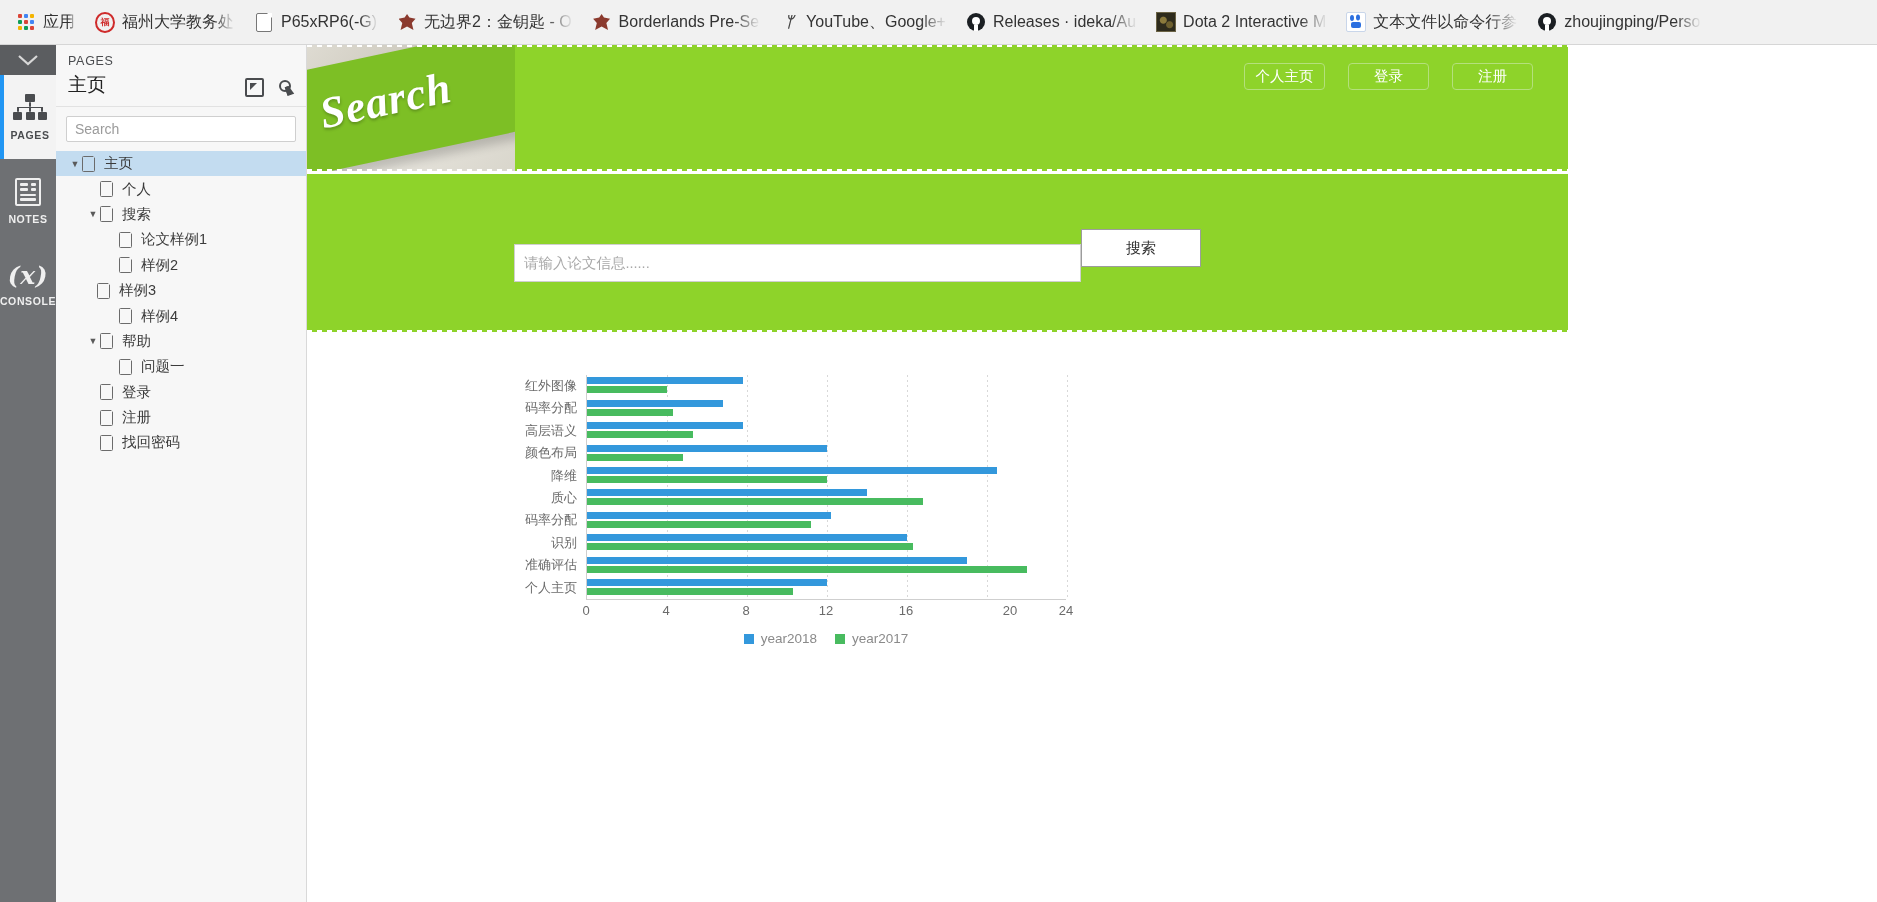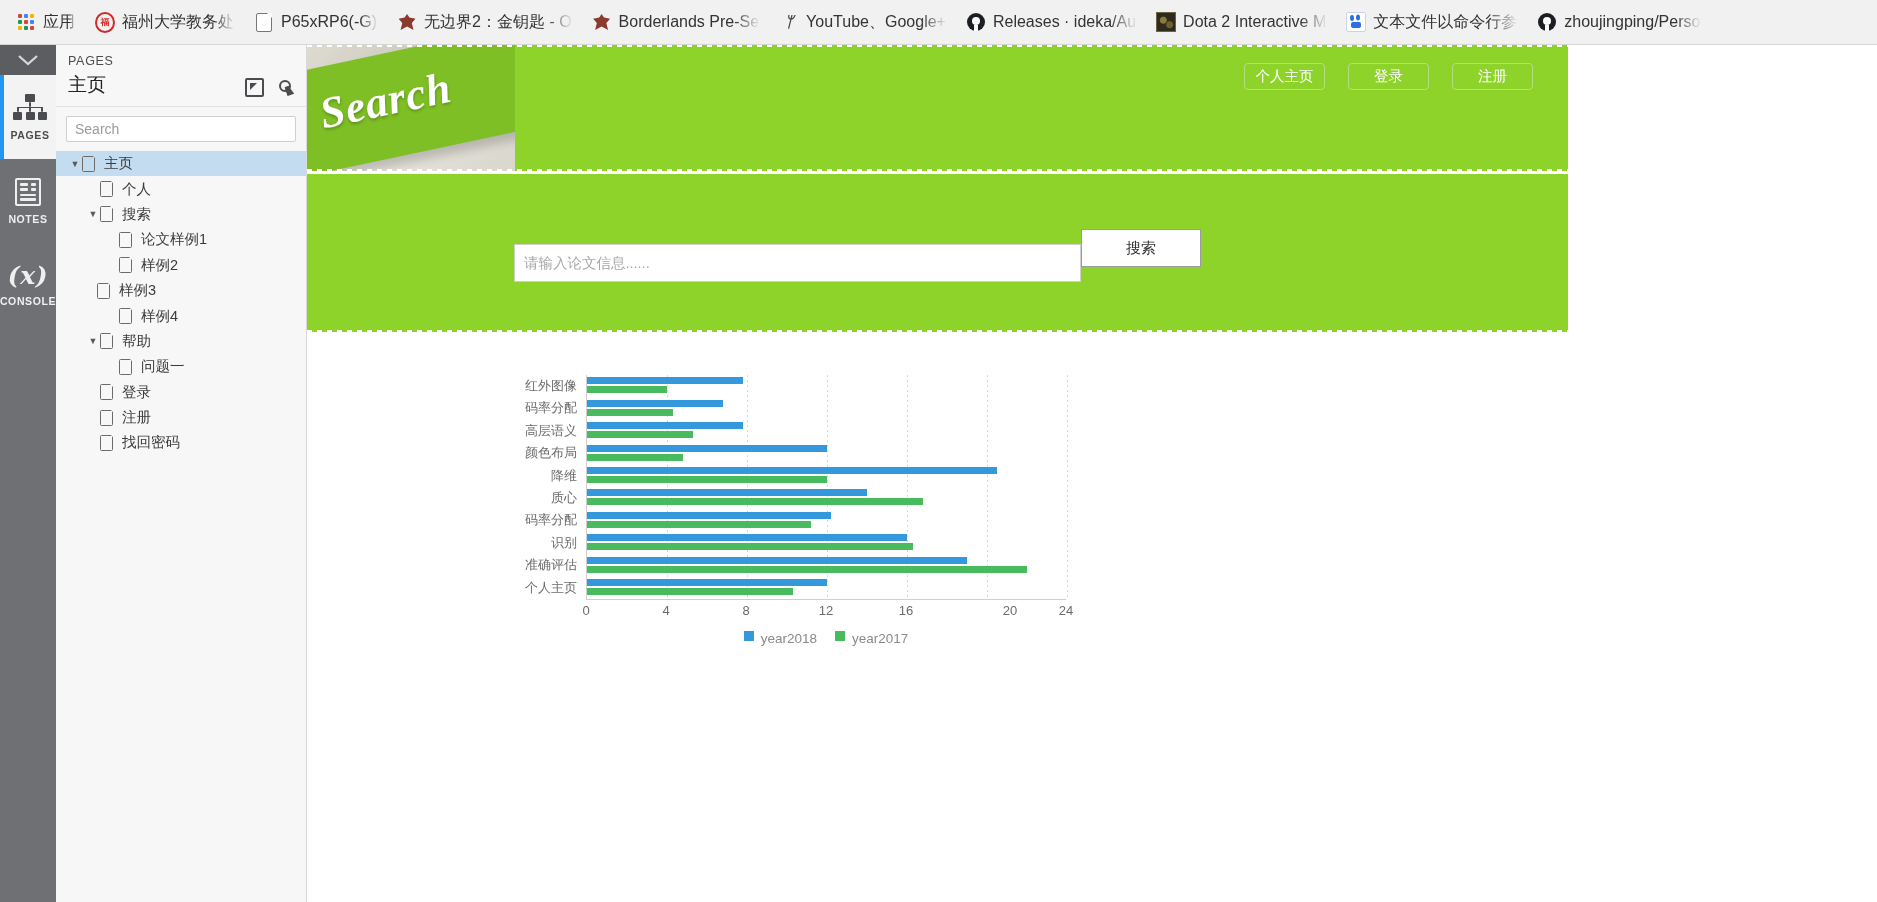--- a/index.html
+++ b/index.html
@@ -300,21 +300,21 @@
     position:absolute;transform:translateX(-50%);
     font-size:13px;color:#6b6b6b;
   }
   .axis-line{
     position:absolute;left:79px;top:246px;width:480px;height:1px;background:#cfcfcf;
   }
   .legend{
     position:absolute;left:79px;top:278px;width:480px;
     display:flex;justify-content:center;align-items:center;gap:18px;
   }
-  .legend-item{display:flex;align-items:flex-start;gap:7px;font-size:13.5px;color:#8a8a8a;}
+  .legend-item{display:flex;align-items:center;gap:7px;font-size:13.5px;color:#8a8a8a;}
   .legend-swatch{width:10px;height:10px;display:block;}
   .chart-title{
     position:absolute;left:79px;top:302px;width:480px;text-align:center;
     font-size:22px;color:#333;
   }
 </style>
 </head>
 <body>
 
 <div class="bookmarks-bar">

